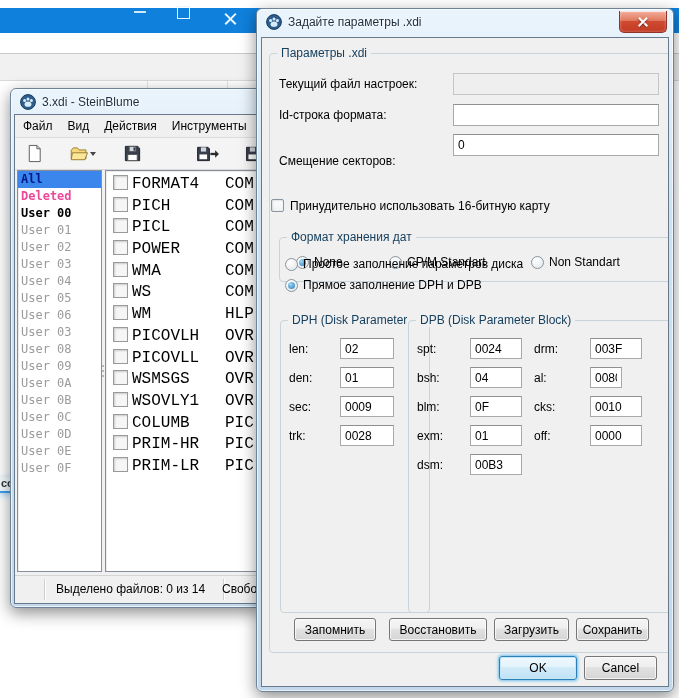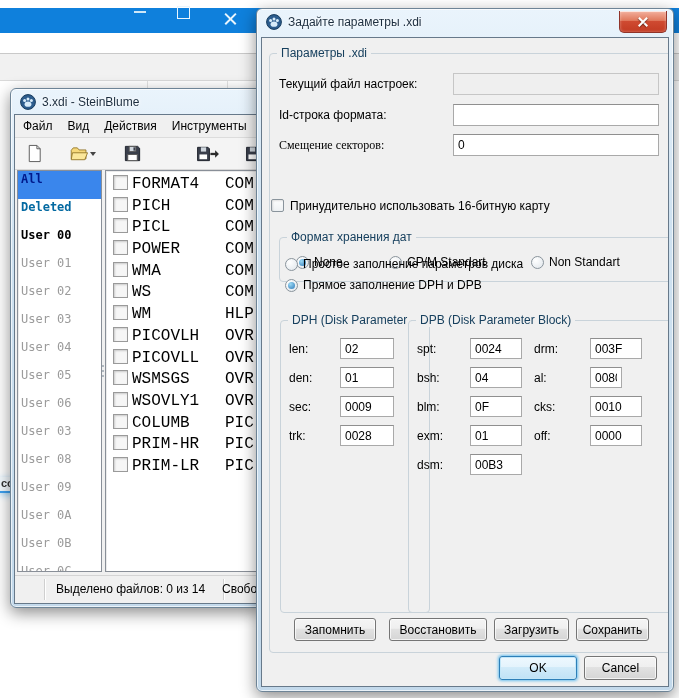--- a/index.html
+++ b/index.html
@@ -42,24 +42,24 @@
   .rn-box{display:inline-block;border:1px solid #777;background:#fcfcfc;font:9px "DejaVu Sans Mono","Liberation Mono",monospace;
           padding:2px 2px;color:#222;box-shadow:inset 1px 1px 1px rgba(0,0,0,.15);}
   .rsa-wrap{display:flex;flex-direction:column;align-items:center;line-height:8px;}
   .rsa-t{font:8px "DejaVu Sans Mono","Liberation Mono",monospace;color:#333;}
   .content{position:absolute;left:0;top:55px;right:0;bottom:29px;}
   .pane{position:absolute;top:0;bottom:2px;background:#fff;border:1px solid #898f98;box-shadow:inset 1px 1px 0 rgba(0,0,0,.08);}
   #userpane{left:2px;width:83px;overflow:hidden;}
   #splitter{position:absolute;left:86px;width:4px;top:0;bottom:2px;display:flex;flex-direction:column;justify-content:center;align-items:center;gap:3px;}
   #splitter i{width:2px;height:2px;background:#9aa4ae;border-radius:50%;}
   #filepane{left:90px;right:0;overflow:hidden;}
-  .user-item{height:28px;line-height:17.6px;padding-left:3px;
+  .user-item{height:17px;line-height:17.6px;padding-left:3px;
              font-family:"DejaVu Sans Mono","Liberation Mono",monospace;font-size:12px;font-weight:bold;white-space:nowrap;}
   .user-item.sel{background:#3a86ec;color:#001a8c;}
-  .user-item.del{color:#0369a1;}
+  .user-item.del{color:#ec4899;}
   .user-item.act{color:#000;}
   .user-item.dim{color:#9b9b9b;font-weight:normal;}
   .flist-head{height:22px;background:linear-gradient(#fdfdfd,#f1f1f1);border-bottom:1px solid #cfcfcf;
               position:relative;font-family:"DejaVu Sans Mono","Liberation Mono",monospace;font-size:12px;}
   .cb{position:absolute;width:13px;height:13px;background:#f6f6f6;border:1px solid #9a9a9a;
       box-shadow:inset 1px 1px 2px rgba(0,0,0,.18);}
   .flist-head .cb{left:5px;top:4px;}
   .h-name{position:absolute;left:22px;top:3px;}
   .h-type{position:absolute;left:110px;top:3px;border-left:1px solid #dcdcdc;padding-left:9px;height:16px;line-height:16px;}
   .file-row{height:21.7px;position:relative;font-family:Liberation Mono, monospace;font-size:16px;}
@@ -321,21 +321,21 @@
     </div>
     <div id="dlg-client" class="client">
       <div class="groupbox" style="left:7px;top:15px;width:393px;height:598px;">
         <span class="gb-label">Параметры .xdi</span>
       </div>
       <div id="dlg-top-rows">
           <div class="dlg-label" style="left: 17px; top: 35px; line-height: 22px;">Текущий файл настроек:</div>
           <input class="txt dis" readonly="" value="" style="left: 191px; top: 35px; width: 206px;">
           <div class="dlg-label" style="left: 17px; top: 66px; line-height: 22px;">Id-строка формата:</div>
           <input class="txt" value="" style="left: 191px; top: 66px; width: 206px;">
-          <div class="dlg-label" style="left: 17px; top: 96px; line-height: 22px; font-family: Liberation Serif, serif;">Смещение секторов:</div>
+          <div class="dlg-label" style="left: 17px; top: 112px; line-height: 22px;">Смещение секторов:</div>
           <input class="txt" value="0" style="left: 191px; top: 96px; width: 206px;">
         </div>
 
       <span class="cb13" style="left:9px;top:161px;"></span>
       <span class="dlg-label" style="left:28px;top:161px;">Принудительно использовать 16-битную карту</span>
 
       <div class="groupbox" style="left:17px;top:162px;width:370px;height:43px;margin-top:37px;" id="dategroup">
         <span class="gb-label">Формат хранения дат</span>
       <span class="radio sel" style="left: 16px; top: 18px;"></span>
           <span class="dlg-label" style="left: 34px; top: 17px;">None</span>

